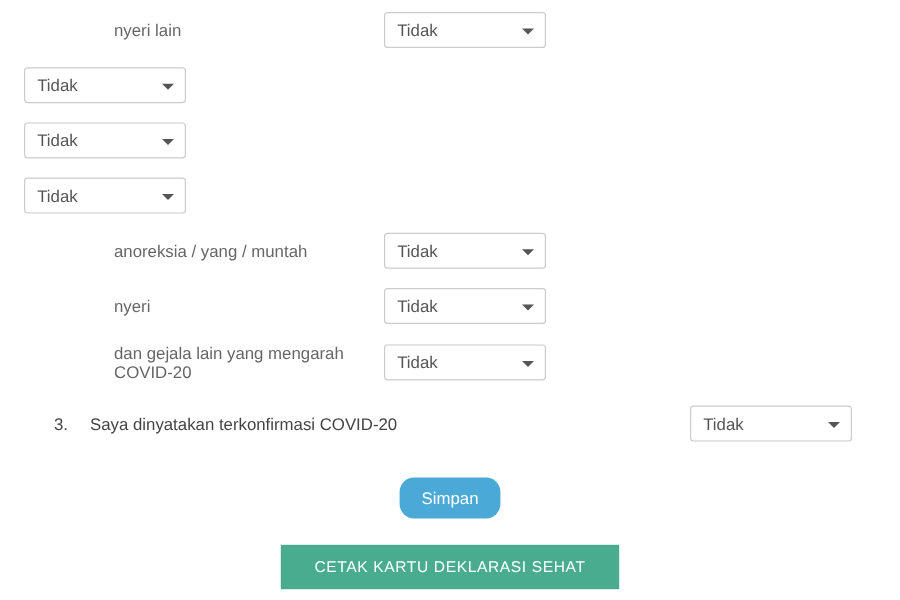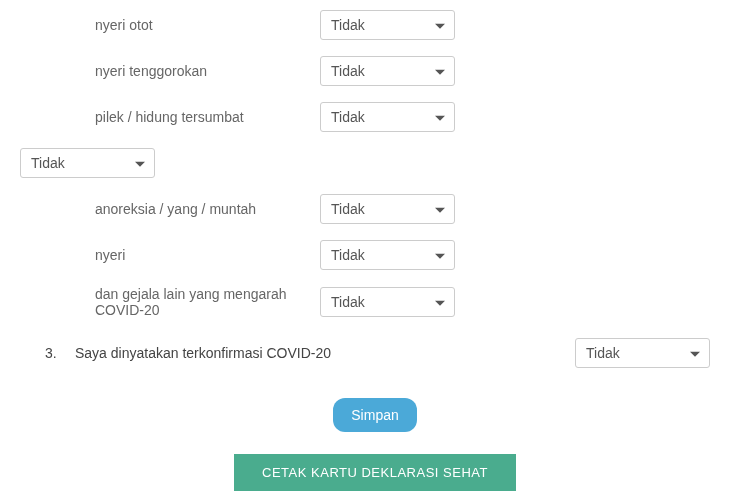--- a/index.html
+++ b/index.html
@@ -89,39 +89,37 @@
       cursor: pointer;
       margin-top: 22px;
     }
   </style>
 </head>
 <body>
 
 <div>
 
   <div class="symptom-row">
-    <div class="symptom-label">nyeri otot</div>
+    <div class="symptom-label">nyeri lain</div>
     <div class="select-wrap">
       <select>
         <option>Tidak</option>
       </select>
     </div>
   </div>
 
   <div class="symptom-row">
-    <div class="symptom-label">nyeri tenggorokan</div>
     <div class="select-wrap">
       <select>
         <option>Tidak</option>
       </select>
     </div>
   </div>
 
   <div class="symptom-row">
-    <div class="symptom-label">pilek / hidung tersumbat</div>
     <div class="select-wrap">
       <select>
         <option>Tidak</option>
       </select>
     </div>
   </div>
 
   <div class="symptom-row">
     <div class="select-wrap">
       <select>

